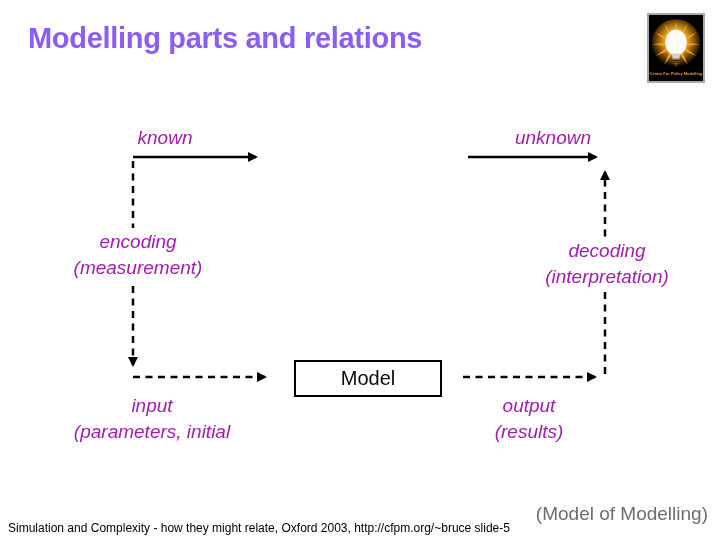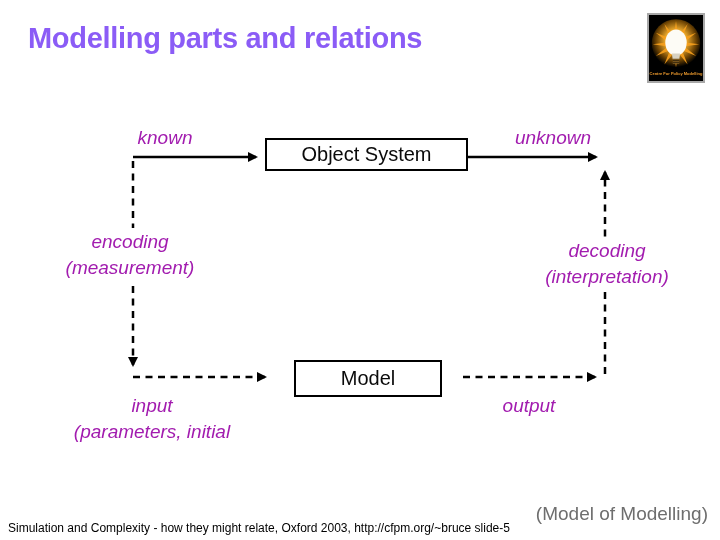--- a/index.html
+++ b/index.html
@@ -85,43 +85,41 @@
     <line x1="133" y1="161" x2="133" y2="365" stroke="#000" stroke-width="2.5" stroke-dasharray="7 5.5" marker-end="url(#arr)"></line>
     <line x1="133" y1="377" x2="265" y2="377" stroke="#000" stroke-width="2.5" stroke-dasharray="7 5.5" marker-end="url(#arr)"></line>
     <line x1="463" y1="377" x2="595" y2="377" stroke="#000" stroke-width="2.5" stroke-dasharray="7 5.5" marker-end="url(#arr)"></line>
     <line x1="605" y1="374" x2="605" y2="172" stroke="#000" stroke-width="2.5" stroke-dasharray="7 5.5" marker-end="url(#arr)"></line>
   </svg>
 
   <div class="dlabel" style="left:119px;top:125px;width:92px;">known</div>
 
   <div class="dlabel" style="left:503px;top:125px;width:100px;">unknown</div>
 
-  <div class="dbox" style="left:265px;top:138px;width:203px;height:33px;">
-    <span>Object System</span>
-  </div>
 
-  <div class="dlabel occlude" style="left:35px;top:228px;width:182px;">
+  <div class="dlabel occlude" style="left:43px;top:228px;width:182px;">
     <div>encoding</div>
     <div>(measurement)</div>
   </div>
 
   <div class="dlabel occlude" style="left:512px;top:237px;width:182px;">
     <div>decoding</div>
     <div>(interpretation)</div>
   </div>
 
   <div class="dbox" style="left:261px;top:360px;width:148px;height:37px;margin-left:33px;">
     <span>Model</span>
   </div>
 
   <div class="dlabel" style="left:38px;top:393px;width:228px;">
     <div>input</div>
     <div>(parameters, initial</div>
   </div>
 
   <div class="dlabel" style="left:465px;top:393px;width:128px;">
     <div>output</div>
+    <div>(results)</div>
   </div>
 
   <div class="footer-citation">Simulation and Complexity - how they might relate, Oxford 2003, http://cfpm.org/~bruce slide-5</div>
   <div class="footer-caption">(Model of Modelling)</div>
 
 </div>
 
 </body></html>

